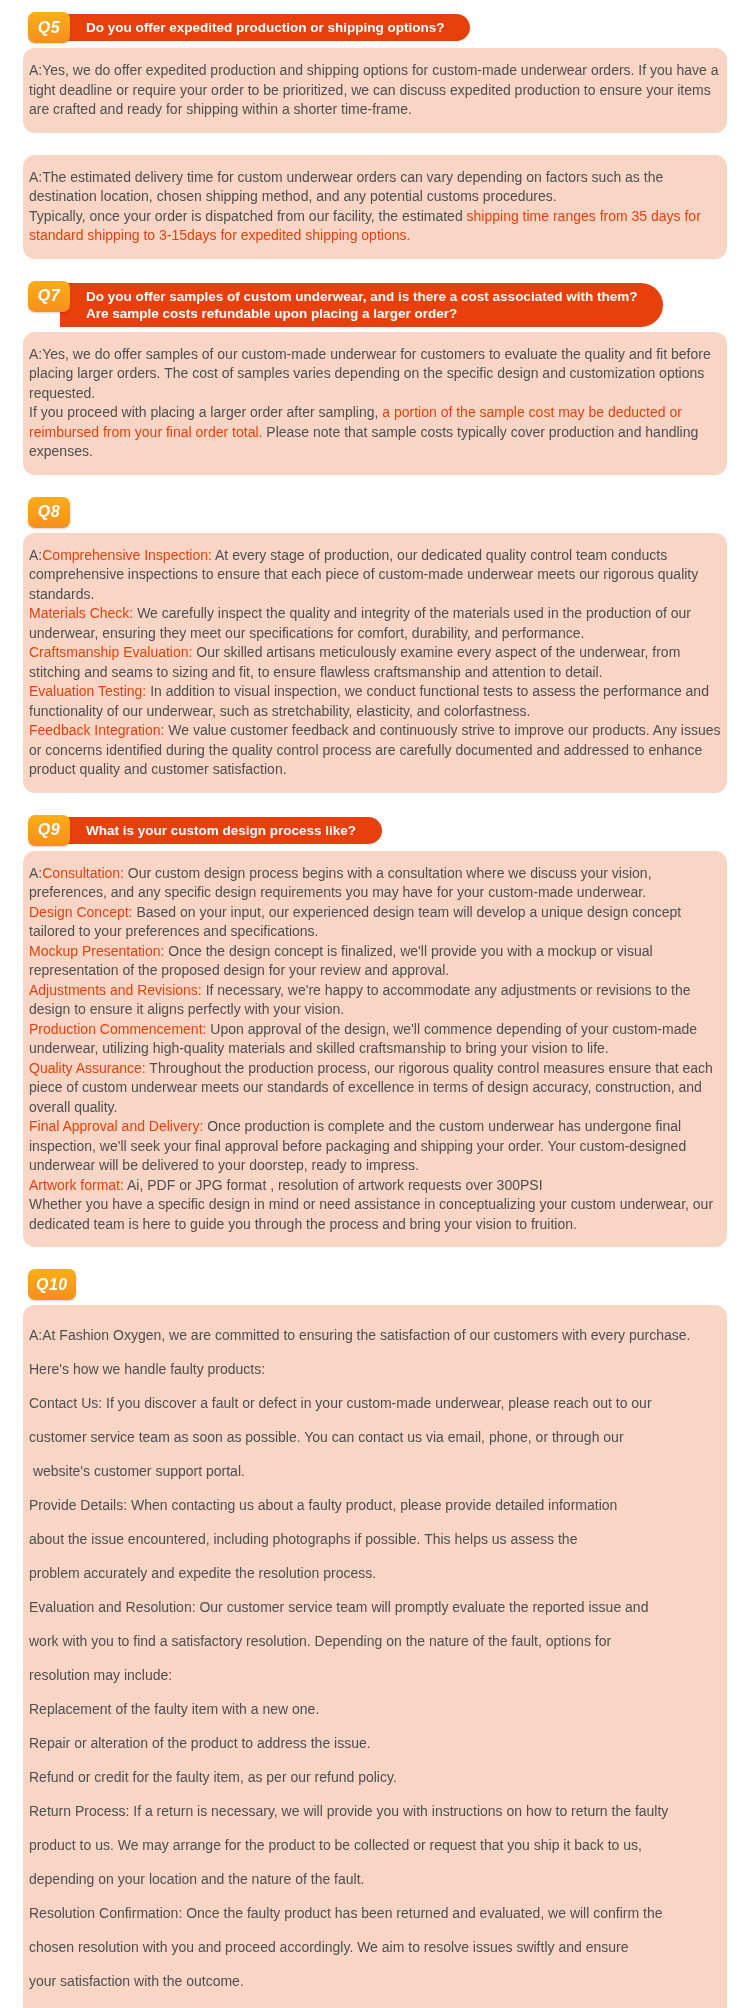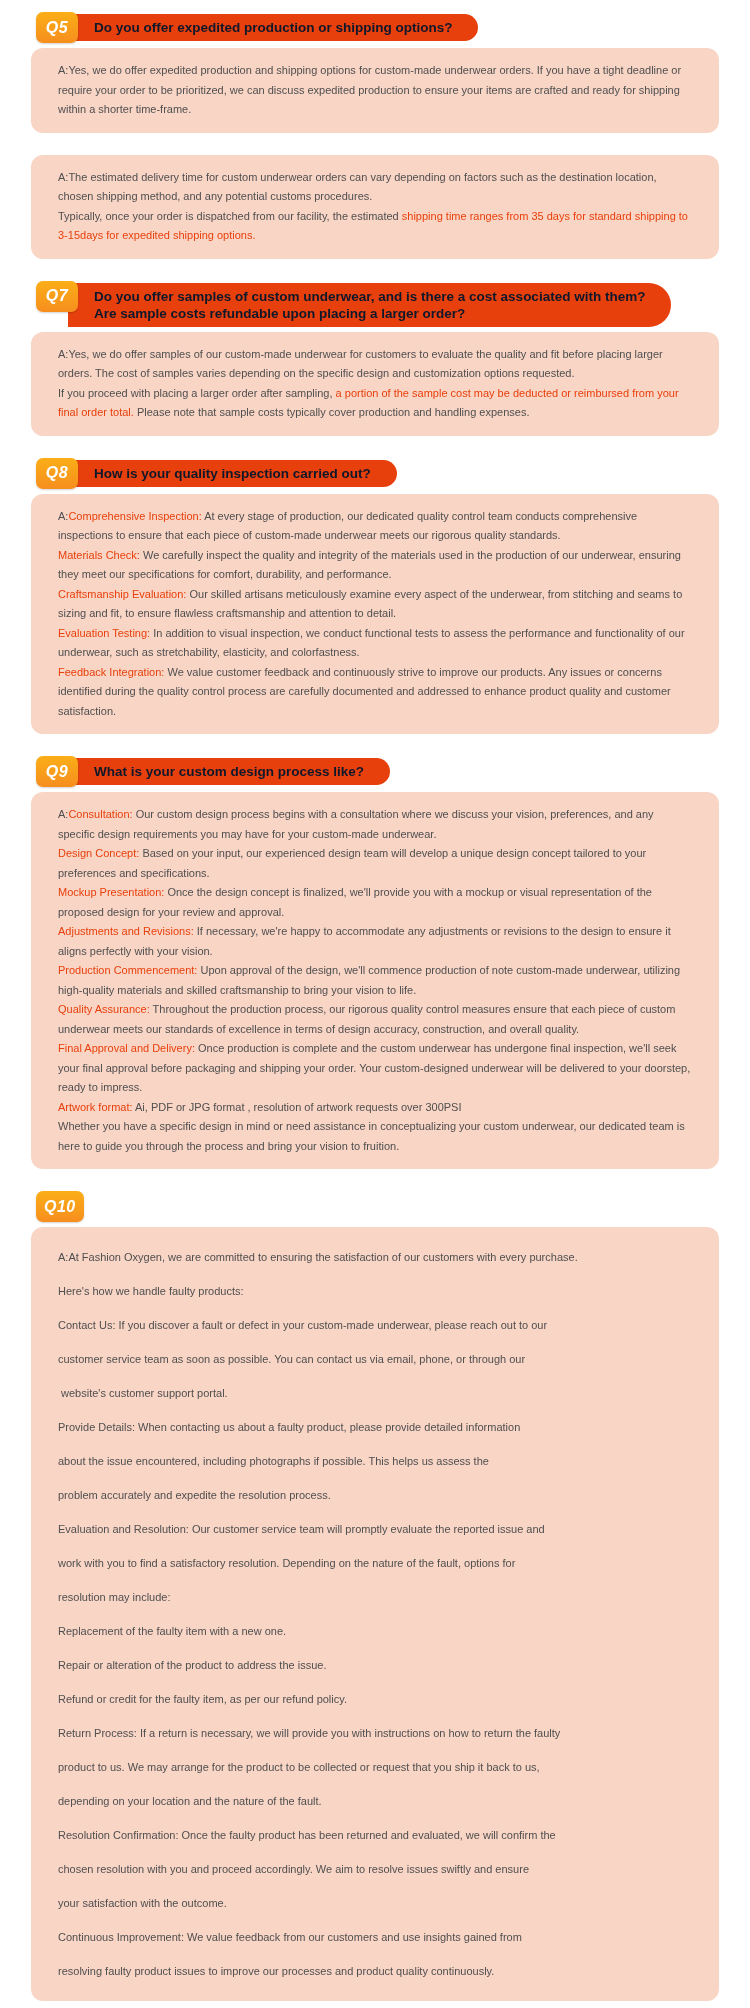--- a/index.html
+++ b/index.html
@@ -3,21 +3,21 @@
 <meta charset="utf-8">
 <style>
   * { margin: 0; padding: 0; box-sizing: border-box; }
   html, body { background: var(--page-bg, #ffffff); }
   body {
     width: 750px;
     font-family: "Liberation Sans", sans-serif;
     overflow-x: hidden;
   }
   .page { width: 750px; padding: 12px 0 16px; }
-  .faq { margin: 0 16px 22px; }
+  .faq { margin: 0 8px 22px; }
   .header-row {
     display: flex;
     align-items: flex-start;
     padding-left: 20px;
     position: relative;
   }
   .badge {
     position: relative;
     z-index: 2;
     min-width: 42px;
@@ -32,34 +32,34 @@
     display: flex;
     align-items: center;
     justify-content: center;
     box-shadow: 0 1px 2px rgba(0,0,0,0.18);
     letter-spacing: 0.5px;
   }
   .pill {
     margin-left: -10px;
     margin-top: 2px;
     background: var(--header-bg, #E8400C);
-    color: #0f172a;
+    color: #ffffff;
     font-weight: bold;
     font-size: 13.5px;
     line-height: 17px;
     padding: 5px 26px 5px 26px;
     border-radius: 0 22px 22px 0;
     white-space: pre-wrap;
   }
   .answer {
     margin: 5px 15px 0;
     background: var(--panel-bg, #F9D5C6);
     border-radius: 12px;
-    padding: 13px 27px;
-    font-size: 11px;
+    padding: 13px 6px;
+    font-size: 14px;
     line-height: 19.5px;
     color: var(--text, #4F4F4F);
     white-space: pre-wrap;
   }
   .faq.spacious .answer { line-height: 34px; }
   .answer .hl { color: var(--highlight, #E8400C); }
 </style>
 </head>
 <body>
 
@@ -84,39 +84,38 @@
       <div class="pill">Do you offer samples of custom underwear, and is there a cost associated with them?
 Are sample costs refundable upon placing a larger order?</div>
     </div>
     <div class="answer"><span>A:Yes, we do offer samples of our custom-made underwear for customers to evaluate the quality and fit before placing larger orders. The cost of samples varies depending on the specific design and customization options requested.
 If you proceed with placing a larger order after sampling, </span><span class="hl">a portion of the sample cost may be deducted or reimbursed from your final order total.</span><span> Please note that sample costs typically cover production and handling expenses.</span></div>
   </section>
 
   <section class="faq">
     <div class="header-row">
       <div class="badge">Q8</div>
-      <div class="pill">How is your quality inspection carried out?</div>
     </div>
     <div class="answer"><span>A:</span><span class="hl">Comprehensive Inspection:</span><span> At every stage of production, our dedicated quality control team conducts comprehensive inspections to ensure that each piece of custom-made underwear meets our rigorous quality standards.
 </span><span class="hl">Materials Check:</span><span> We carefully inspect the quality and integrity of the materials used in the production of our underwear, ensuring they meet our specifications for comfort, durability, and performance.
 </span><span class="hl">Craftsmanship Evaluation:</span><span> Our skilled artisans meticulously examine every aspect of the underwear, from stitching and seams to sizing and fit, to ensure flawless craftsmanship and attention to detail.
 </span><span class="hl">Evaluation Testing:</span><span> In addition to visual inspection, we conduct functional tests to assess the performance and functionality of our underwear, such as stretchability, elasticity, and colorfastness.
 </span><span class="hl">Feedback Integration:</span><span> We value customer feedback and continuously strive to improve our products. Any issues or concerns identified during the quality control process are carefully documented and addressed to enhance product quality and customer satisfaction.</span></div>
   </section>
 
   <section class="faq">
     <div class="header-row">
       <div class="badge">Q9</div>
       <div class="pill">What is your custom design process like?</div>
     </div>
     <div class="answer"><span>A:</span><span class="hl">Consultation:</span><span> Our custom design process begins with a consultation where we discuss your vision, preferences, and any specific design requirements you may have for your custom-made underwear.
 </span><span class="hl">Design Concept:</span><span> Based on your input, our experienced design team will develop a unique design concept tailored to your preferences and specifications.
 </span><span class="hl">Mockup Presentation:</span><span> Once the design concept is finalized, we'll provide you with a mockup or visual representation of the proposed design for your review and approval.
 </span><span class="hl">Adjustments and Revisions:</span><span> If necessary, we're happy to accommodate any adjustments or revisions to the design to ensure it aligns perfectly with your vision.
-</span><span class="hl">Production Commencement:</span><span> Upon approval of the design, we'll commence production of note custom-made underwear, utilizing high-quality materials and skilled craftsmanship to bring your vision to life.
+</span><span class="hl">Production Commencement:</span><span> Upon approval of the design, we'll commence depending of your custom-made underwear, utilizing high-quality materials and skilled craftsmanship to bring your vision to life.
 </span><span class="hl">Quality Assurance:</span><span> Throughout the production process, our rigorous quality control measures ensure that each piece of custom underwear meets our standards of excellence in terms of design accuracy, construction, and overall quality.
 </span><span class="hl">Final Approval and Delivery:</span><span> Once production is complete and the custom underwear has undergone final inspection, we'll seek your final approval before packaging and shipping your order. Your custom-designed underwear will be delivered to your doorstep, ready to impress.
 </span><span class="hl">Artwork format:</span><span> Ai, PDF or JPG format , resolution of artwork requests over 300PSI
 Whether you have a specific design in mind or need assistance in conceptualizing your custom underwear, our dedicated team is here to guide you through the process and bring your vision to fruition.</span></div>
   </section>
 
   <section class="faq spacious">
     <div class="header-row">
       <div class="badge">Q10</div>
     </div>

